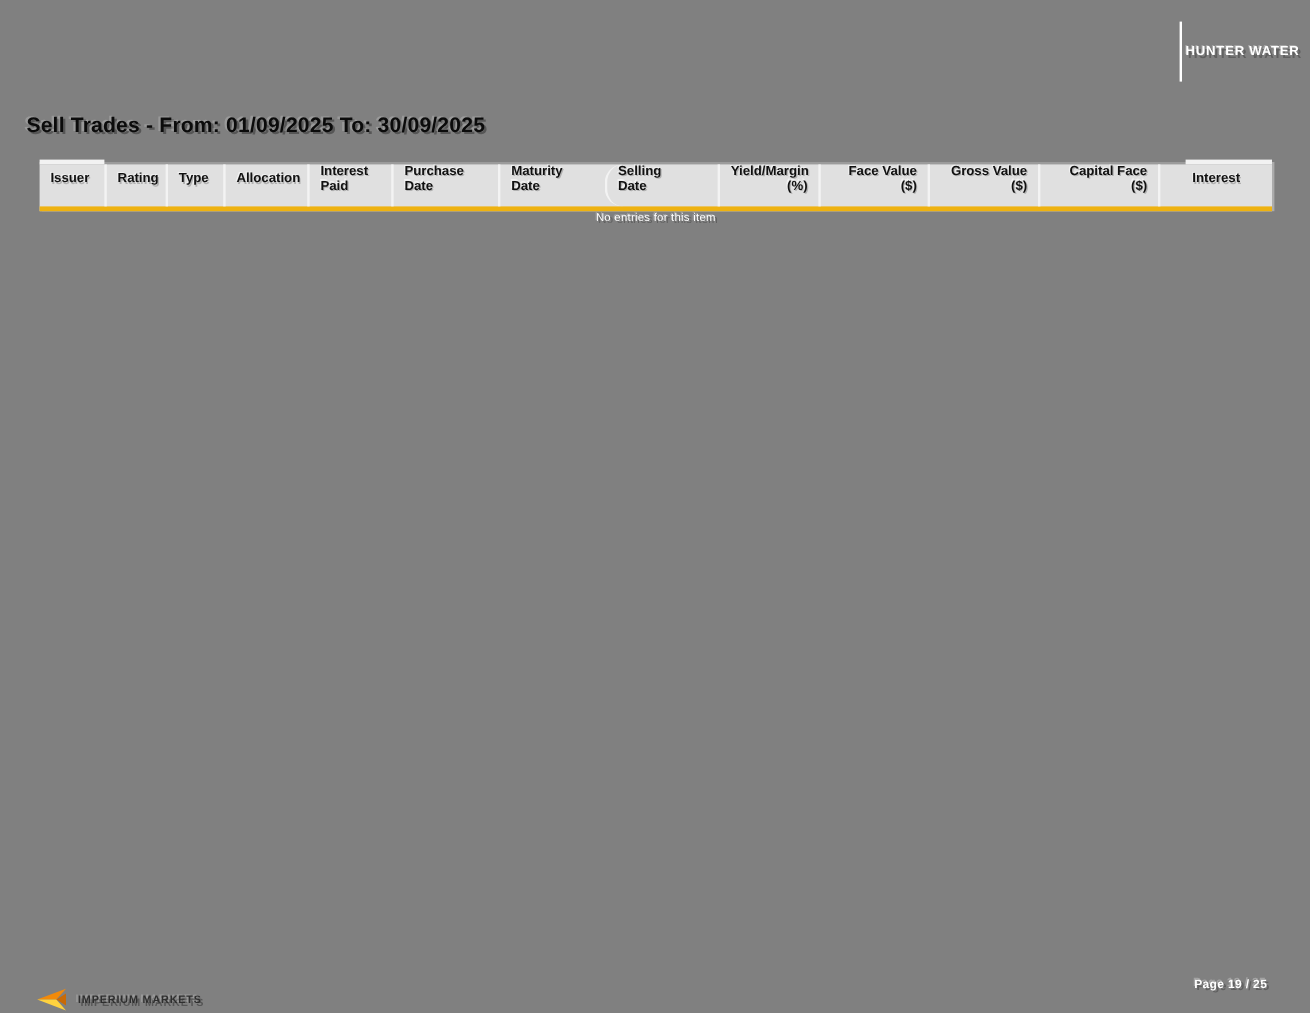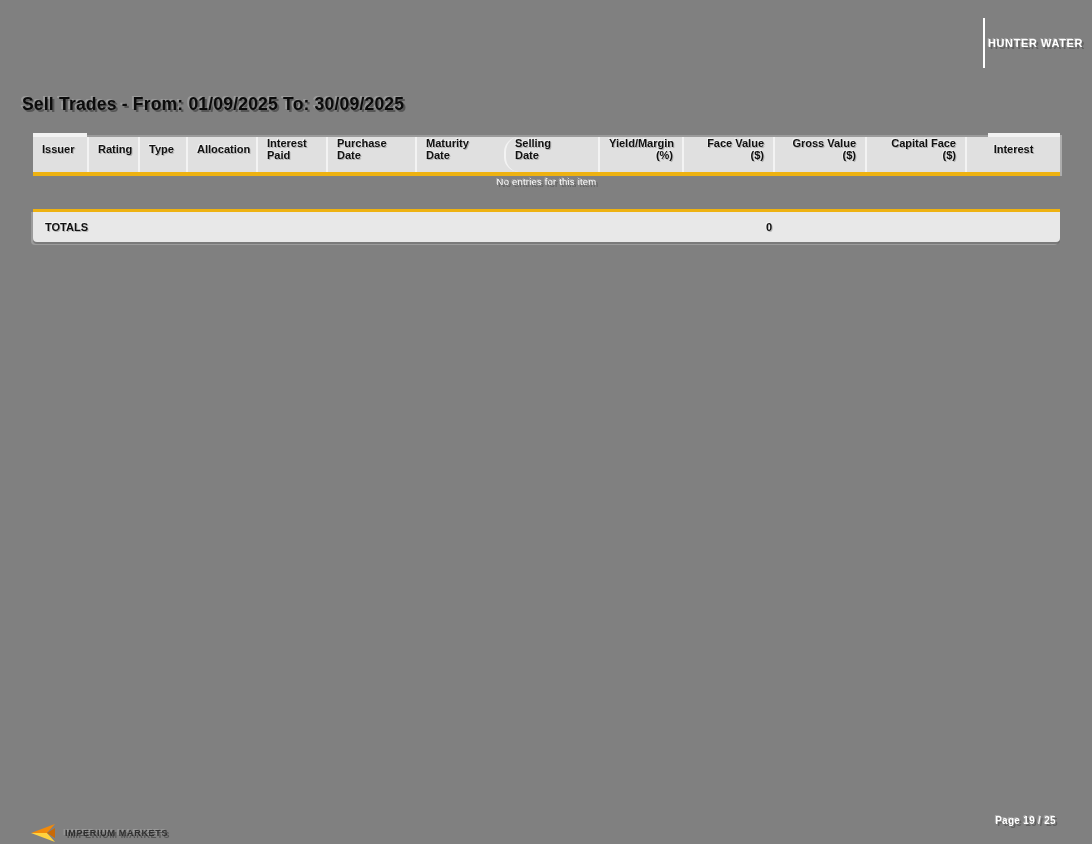--- a/index.html
+++ b/index.html
@@ -174,24 +174,20 @@
       <div class="th c13 t-center ghost-mid">
         <span>Interest</span>
           <span></span>
       </div>
     </div>
 
     <div class="empty-band">
       <span class="msg ghost-light">No entries for this item</span>
     </div>
 
-    <div class="totals-row">
-      <span class="totals-label ghost-mid">TOTALS</span>
-      <span class="totals-face-value ghost-mid">0</span>
-    </div>
 
   </div>
 
   <div class="footer-brand">
     <svg width="30" height="20" viewBox="0 0 30 20">
       <polygon points="1,10 25,1 17,10" fill="#F28A0A"></polygon>
       <polygon points="1,10 17,10 25,19" fill="#FFD23F"></polygon>
       <polygon points="17,10 25,5 25,15" fill="#C96A06"></polygon>
     </svg>
     <span class="brand-txt ghost-dark">IMPERIUM MARKETS</span>

